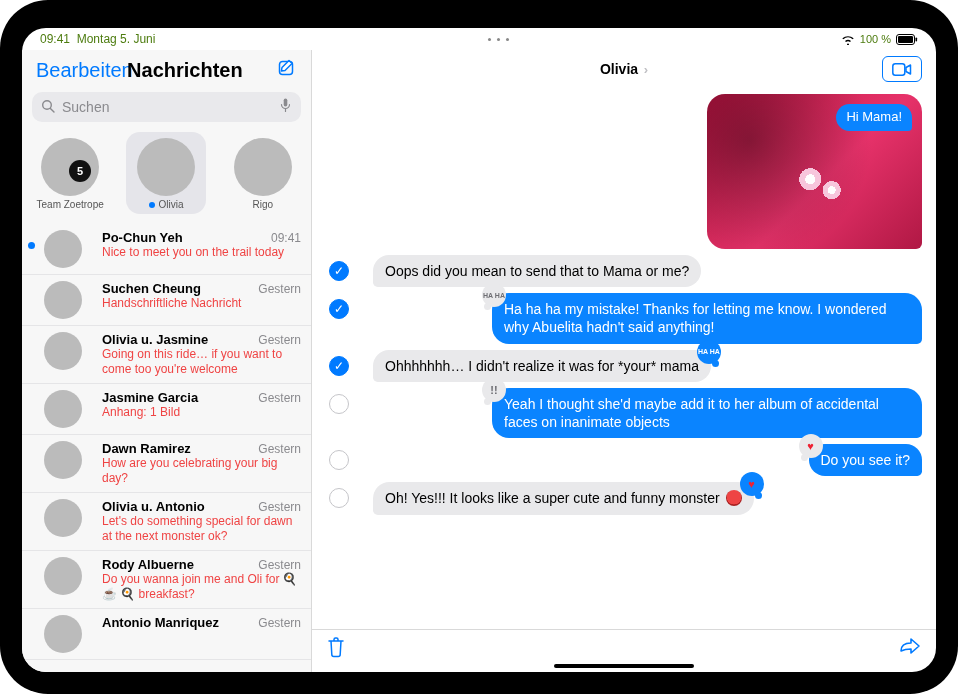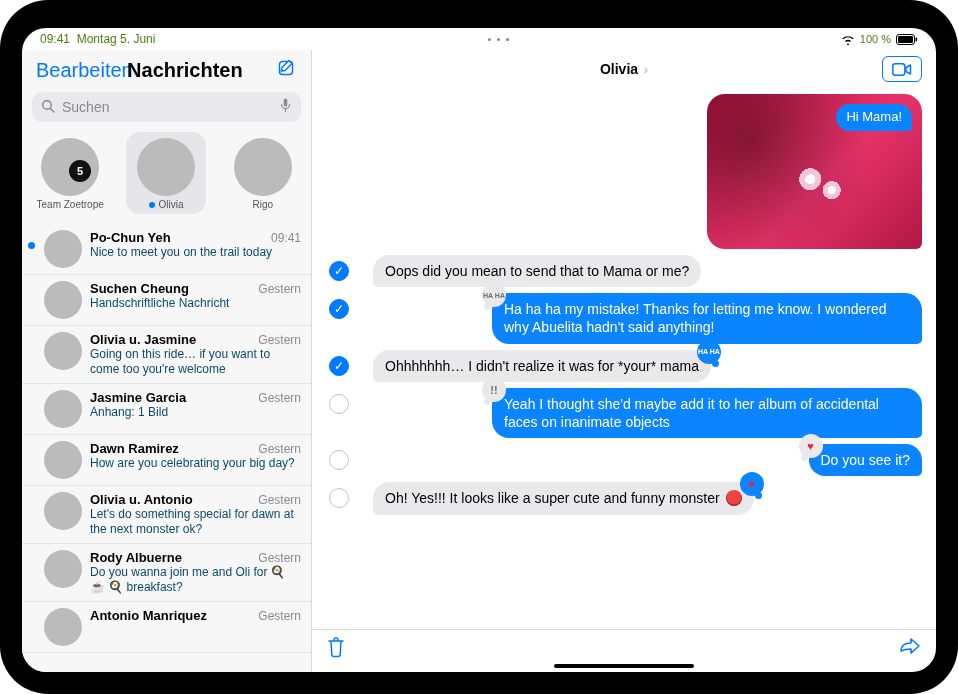--- a/index.html
+++ b/index.html
@@ -50,25 +50,25 @@
 .av-team { background: linear-gradient(135deg,#d23 0 40%,#fff 40% 55%,#1a3 55% 100%); }
 .av-team::after { content:"5"; position:absolute; right:8px; bottom:14px; width:22px; height:22px; border-radius:50%; background:#111; color:#fff; display:flex; align-items:center; justify-content:center; font-size:11px; font-weight:700; }
 .av-olivia { background: radial-gradient(circle at 50% 40%, #f4c2d7 0 40%, #c03b7a 42% 60%, #dcaef0 62% 100%); }
 .av-rigo { background: radial-gradient(circle at 50% 35%, #7a4a2a 0 30%, #2c2c2c 32% 50%, #4a9 52% 100%); }
 
 .convlist { flex: 1; overflow: hidden; }
 .conv { display: flex; padding: 6px 10px 6px 6px; border-bottom: 1px solid #e5e5e7; gap: 8px; }
 .conv .dotcol { width:8px; display:flex; align-items:flex-start; padding-top:12px; }
 .conv .dotcol .unread { width:7px; height:7px; background:#007aff; border-radius:50%; }
 .conv .avatar { width: 38px; height: 38px; border-radius: 50%; background: #bbb; flex-shrink:0; }
-.conv .body { flex: 1; min-width: 0; }
+.conv .body { flex: 1; min-width: 0; margin-left: 12px; }
 .conv .row1 { display: flex; justify-content: space-between; align-items: baseline; }
 .conv .name { font-size: 13px; font-weight: 600; color:#000; }
 .conv .time { font-size: 12px; color: #8a8a8e; }
-.conv .prev { font-size: 12px; color: #0c4a6e; line-height: 1.25; max-height: 2.5em; overflow: hidden; }
+.conv .prev { font-size: 12px; color: #ef4444; line-height: 1.25; max-height: 2.5em; overflow: hidden; }
 
 
 .av0{background:linear-gradient(135deg,#b7d3ef,#3c82c7);}
 .av1{background:linear-gradient(135deg,#e8b0d9,#8a2be2);}
 .av2{background:linear-gradient(135deg,#c7f3cb,#2d8f57);}
 .av3{background:linear-gradient(135deg,#ffe0b3,#cc7a00);}
 .av4{background:linear-gradient(135deg,#e0e0e0,#777);}
 .av5{background:linear-gradient(135deg,#b3d1ff,#2a5db0);}
 .av6{background:linear-gradient(135deg,#f3c7c7,#c03030);}
 .av7{background:linear-gradient(135deg,#d0c7f3,#5a40b0);}

